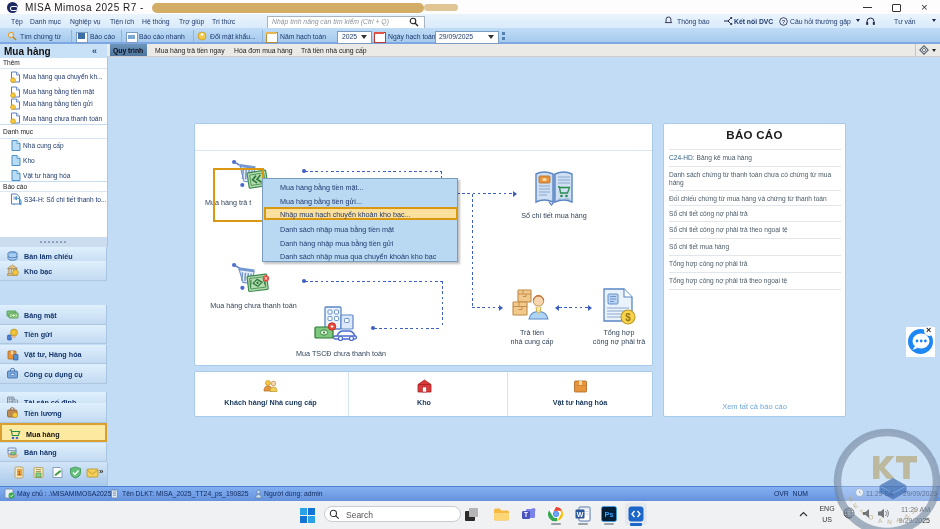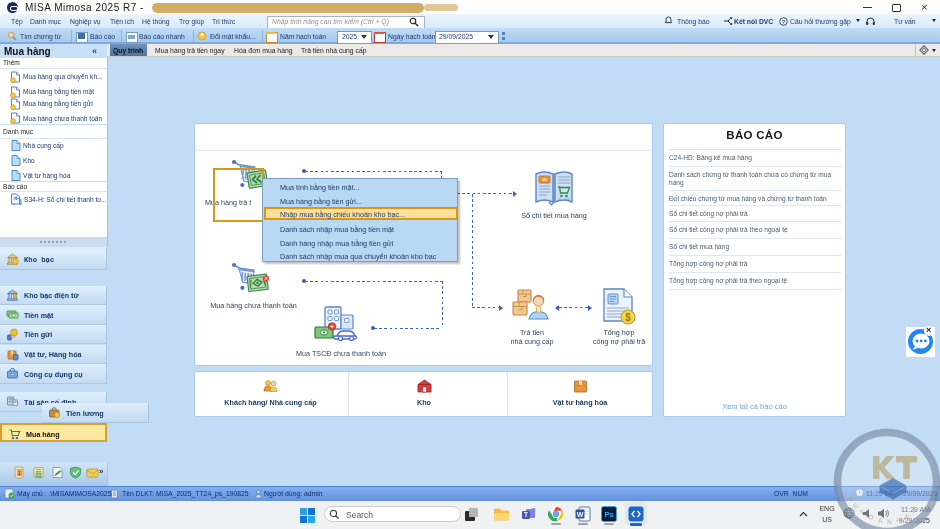--- a/index.html
+++ b/index.html
@@ -186,49 +186,38 @@
 <div class="abs" style="left:40px;top:241px;width:28px;height:2px;background:repeating-linear-gradient(90deg,#8aa4c0 0,#8aa4c0 2px,transparent 2px,transparent 4px);"></div>
 
 <div class="ni" style="top:246.5px;">
       <svg width="13" height="13" viewBox="0 0 13 13">
         <ellipse cx="6.5" cy="3.5" rx="4.5" ry="1.8" fill="#7fb2e8" stroke="#3a68a8" stroke-width="0.8"></ellipse>
         <path d="M2 3.5 v5 a4.5 1.8 0 0 0 9 0 v-5" fill="#a8cdf0" stroke="#3a68a8" stroke-width="0.8"></path>
         <path d="M2 6 a4.5 1.8 0 0 0 9 0" fill="none" stroke="#3a68a8" stroke-width="0.7"></path>
       </svg>
       <span>Bàn làm chiếu</span>
     </div>
-<div class="ni" style="top:250px;font-family:Liberation Mono, monospace;">
+<div class="ni" style="top:261px;">
       <svg width="13" height="13" viewBox="0 0 13 13">
         <path d="M1.5 4.5 L6.5 1 l5 3.5z" fill="#e8c87a" stroke="#a5824a" stroke-width="0.7"></path>
         <rect x="2.2" y="5" width="1.7" height="5" fill="#f0ddb0" stroke="#a5824a" stroke-width="0.6"></rect>
         <rect x="5.6" y="5" width="1.7" height="5" fill="#f0ddb0" stroke="#a5824a" stroke-width="0.6"></rect>
         <rect x="9" y="5" width="1.7" height="5" fill="#f0ddb0" stroke="#a5824a" stroke-width="0.6"></rect>
         <rect x="1.5" y="10" width="10" height="1.6" fill="#e8c87a" stroke="#a5824a" stroke-width="0.6"></rect>
         <circle cx="9.5" cy="8.5" r="2.8" fill="#f5c93e" stroke="#b8922a" stroke-width="0.7"></circle>
       </svg>
       <span>Kho bạc</span>
     </div>
-<div class="ni" style="top:285.7px;">
-      <svg width="13" height="13" viewBox="0 0 13 13">
-        <path d="M1.5 4.5 L6.5 1 l5 3.5z" fill="#9fc2e8" stroke="#4a6ea8" stroke-width="0.7"></path>
-        <rect x="2.2" y="5" width="1.7" height="5" fill="#d8e8f8" stroke="#4a6ea8" stroke-width="0.6"></rect>
-        <rect x="5.6" y="5" width="1.7" height="5" fill="#d8e8f8" stroke="#4a6ea8" stroke-width="0.6"></rect>
-        <rect x="9" y="5" width="1.7" height="5" fill="#d8e8f8" stroke="#4a6ea8" stroke-width="0.6"></rect>
-        <rect x="1.5" y="10" width="10" height="1.6" fill="#9fc2e8" stroke="#4a6ea8" stroke-width="0.6"></rect>
-        <path d="M8.5 5 l-1.5 3 h1.5 l-1 3 3-4 h-1.5 l1.5-2z" fill="#f7b32a" stroke="#c08a1a" stroke-width="0.4"></path>
-      </svg>
-      <span>Kho bạc điện tử</span>
-    </div>
 <div class="ni" style="top:305.3px;">
       <svg width="13" height="13" viewBox="0 0 13 13">
         <rect x="1" y="3" width="9" height="5" rx="0.5" fill="#8fd08f" stroke="#3a8a3a" stroke-width="0.8"></rect>
         <rect x="3" y="5" width="9" height="5" rx="0.5" fill="#aade9a" stroke="#3a8a3a" stroke-width="0.8"></rect>
         <ellipse cx="7.5" cy="7.5" rx="2" ry="1.4" fill="#e8f5d8" stroke="#3a8a3a" stroke-width="0.6"></ellipse>
       </svg>
-      <span>Tiền mặt</span>
+      <span>Bảng mặt</span>
     </div>
 <div class="ni" style="top:344.5px;">
       <svg width="13" height="13" viewBox="0 0 13 13">
         <rect x="2" y="3" width="8" height="8" rx="0.8" fill="#e8963e" stroke="#a8641e" stroke-width="0.8"></rect>
         <rect x="5" y="3" width="2" height="3.5" fill="#f8d8a8"></rect>
         <rect x="7.5" y="6.5" width="4.5" height="5.5" rx="0.6" fill="#5a8fd4" stroke="#2a5aa0" stroke-width="0.7"></rect>
       </svg>
       <span>Vật tư, Hàng hóa</span>
     </div>
 <div class="ni" style="top:324.9px;">
@@ -253,36 +242,45 @@
         <rect x="1.5" y="2" width="6.5" height="8" rx="0.6" fill="#c9d4e0" stroke="#5a7088" stroke-width="0.7"></rect>
         <rect x="2.8" y="3.2" width="1.6" height="1.6" fill="#7a90a8"></rect>
         <rect x="5.2" y="3.2" width="1.6" height="1.6" fill="#7a90a8"></rect>
         <rect x="2.8" y="5.8" width="1.6" height="1.6" fill="#7a90a8"></rect>
         <rect x="5.2" y="5.8" width="1.6" height="1.6" fill="#7a90a8"></rect>
         <rect x="7" y="5" width="4.5" height="5.5" rx="0.6" fill="#e8eef5" stroke="#5a7088" stroke-width="0.7"></rect>
         <rect x="8" y="6" width="2.5" height="2.2" fill="#9ab8d8"></rect>
       </svg>
       <span>Tài sản cố định</span>
     </div>
-<div class="ni" style="top:403.3px;margin-left:42px;">
+<div class="ni" style="top:403.3px;">
       <svg width="13" height="13" viewBox="0 0 13 13">
         <rect x="1.5" y="4" width="9.5" height="7" rx="1.2" fill="#c08a52" stroke="#8a5a28" stroke-width="0.8"></rect>
         <path d="M4.5 4 v-1 a1.8 1.3 0 0 1 3.6 0 V4" fill="none" stroke="#8a5a28" stroke-width="0.9"></path>
         <circle cx="9" cy="9" r="2.6" fill="#f5c93e" stroke="#b8922a" stroke-width="0.7"></circle>
       </svg>
       <span>Tiền lương</span>
     </div>
 <div class="ni sel" style="top:422.9px;">
       <svg width="13" height="13" viewBox="0 0 13 13">
         <path d="M1.5 2 h1.8 l1 5.5 h6 l1.4-4 h-7.5" fill="none" stroke="#2a8a4a" stroke-width="1.1"></path>
         <path d="M3.3 3.5 h8" stroke="#2a8a4a" stroke-width="1"></path>
         <circle cx="5" cy="10" r="1.3" fill="#4a6ad0"></circle>
         <circle cx="9" cy="10" r="1.3" fill="#4a6ad0"></circle>
       </svg>
       <span>Mua hàng</span>
+    </div>
+<div class="ni" style="top:442.5px;height:19.7px;">
+      <svg width="13" height="13" viewBox="0 0 13 13">
+        <rect x="2" y="2" width="8" height="6" rx="0.8" fill="#e8edf5" stroke="#4a6ea8" stroke-width="0.8"></rect>
+        <path d="M2 4.5 h8" stroke="#4a6ea8" stroke-width="0.6"></path>
+        <path d="M3 8 c1.5 2 5.5 2 7.5 0.5 l1 1.5 c-2.5 2-7 2-9.5 0z" fill="#f0c090" stroke="#b88848" stroke-width="0.6"></path>
+        <rect x="5" y="6" width="4" height="2.5" fill="#8fd08f" stroke="#3a8a3a" stroke-width="0.6"></rect>
+      </svg>
+      <span>Bán hàng</span>
     </div>
 
 <div class="abs" style="left:0;top:462px;width:107px;height:24px;background:linear-gradient(#d3e5f8,#a9c9ea);border-right:1px solid #a8c6e2;"></div>
 <svg class="abs" style="left:13px;top:466px;" width="13" height="13" viewBox="0 0 13 13">
       <rect x="2" y="1" width="8" height="11" rx="1" fill="#f0e6c8" stroke="#b09a50" stroke-width="0.8"></rect>
       <rect x="4" y="3" width="5" height="7" fill="#e8a33d"></rect>
       <text x="6.5" y="9" font-size="6" text-anchor="middle" fill="#b03020" font-family="Liberation Sans">1</text>
     </svg>
 <svg class="abs" style="left:32px;top:466px;" width="13" height="13" viewBox="0 0 13 13">
       <rect x="2" y="1.5" width="9" height="10" rx="1" fill="#f5e9b8" stroke="#b09a50" stroke-width="0.8"></rect>
@@ -412,24 +410,24 @@
  <path d="M26 2 v8 h8" fill="#fff" stroke="#5b87c5" stroke-width="1.1"></path>
  <rect x="10" y="7" width="10" height="10" rx="1" fill="#b9d4f0" stroke="#5b87c5" stroke-width="0.9"></rect>
  <path d="M12 9.5 h6 M12 12 h6 M12 14.5 h4" stroke="#5b87c5" stroke-width="0.8"></path>
  <path d="M9 21 h22 M9 24 h22 M9 27 h22 M9 30 h14" stroke="#8aa8cc" stroke-width="1"></path>
  <circle cx="30" cy="30" r="7" fill="#f7d44a" stroke="#c09a28" stroke-width="1.1"></circle>
  <text x="30" y="33.5" font-size="10" text-anchor="middle" fill="#9a7818" font-family="Liberation Sans" font-weight="bold">$</text>
 </svg>
 <div class="lbl" style="left:585px;top:328px;width:68px;">Tổng hợp<br>công nợ phải trả</div>
 
 <div class="abs" style="left:262px;top:178px;width:194px;height:81.5px;background:#b9d8f2;border:1px solid #7a9cc0;box-shadow:1.5px 1.5px 2px rgba(0,0,0,0.25);"></div>
-<div class="mi" style="top:183px;">Mua tính bằng tiền mặt...</div>
+<div class="mi" style="top:183px;">Mua hàng bằng tiền mặt...</div>
 <div class="mi" style="top:196.5px;">Mua hàng bằng tiền gửi...</div>
 <div class="abs" style="left:263.5px;top:206.5px;width:194px;height:13.5px;background:#fbdf9d;border:2px solid #d9980f;box-sizing:border-box;"></div>
-<div class="mi" style="top:209.5px;">Nhập mua bằng chiếu khoản kho bạc...</div>
+<div class="mi" style="top:209.5px;">Nhập mua hạch chuyển khoản kho bạc...</div>
 <div class="mi" style="top:225px;">Danh sách nhập mua bằng tiền mặt</div>
 <div class="mi" style="top:238.5px;">Danh hàng nhập mua bằng tiền gửi</div>
 <div class="mi" style="top:252px;">Danh sách nhập mua qua chuyển khoản kho bạc</div>
 
 <div class="abs" style="left:194px;top:371px;width:459px;height:46px;background:#fff;border:1px solid #a7cbe9;border-radius:2px;box-sizing:border-box;"></div>
 <div class="abs" style="left:348px;top:372px;width:1px;height:44px;background:#d8e2ec;"></div>
 <div class="abs" style="left:507px;top:372px;width:1px;height:44px;background:#d8e2ec;"></div>
 <svg class="abs" style="left:263px;top:379px;" width="15" height="14" viewBox="0 0 15 14">
       <circle cx="5" cy="4" r="2.5" fill="#f5c93e" stroke="#c8922a" stroke-width="0.7"></circle>
       <path d="M1 12 q0-5 4-5 t4 5z" fill="#e8963e" stroke="#b06a1e" stroke-width="0.7"></path>

